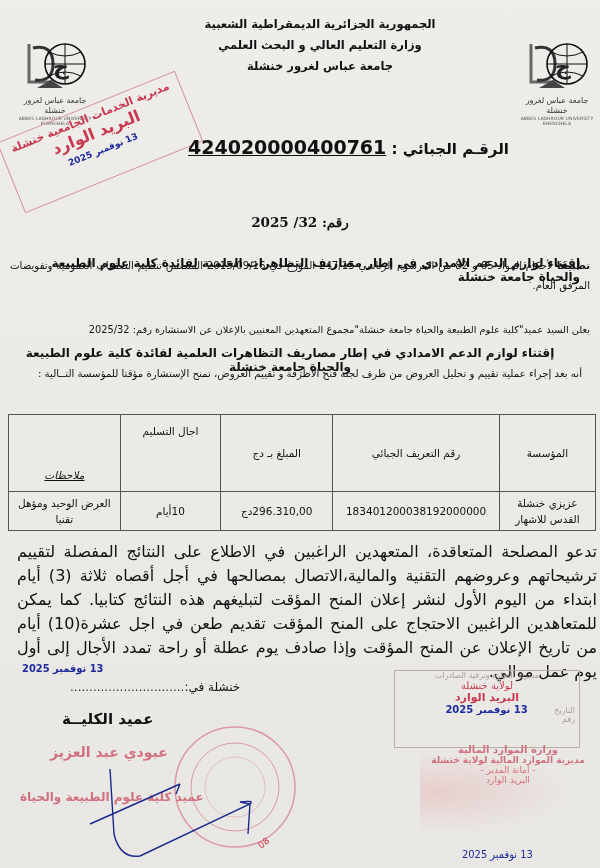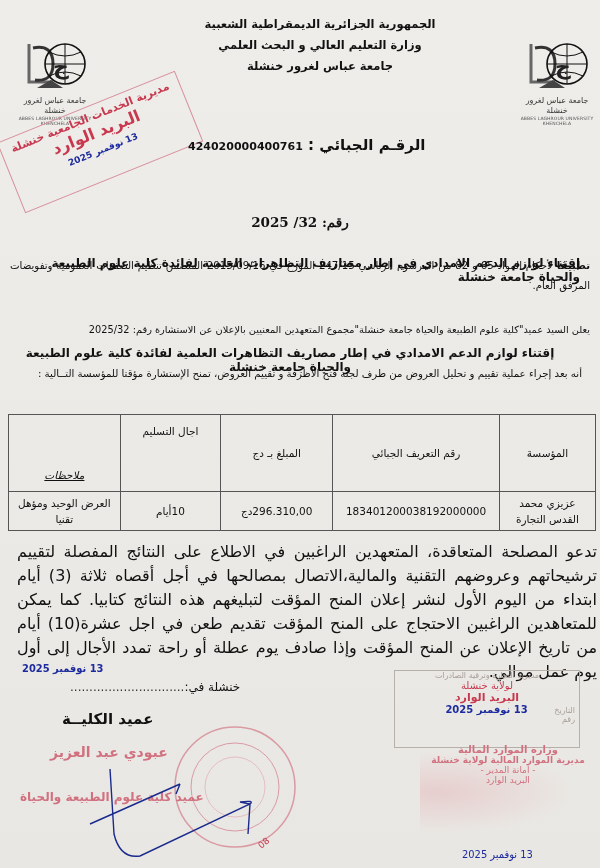--- a/index.html
+++ b/index.html
@@ -17,21 +17,21 @@
       font-weight: bold; font-size: 11.5px; line-height: 21px;
     }
     .logo { position: absolute; width: 86px; height: 80px; }
     .logo svg { width: 64px; height: 58px; display: block; margin: 0 auto; }
     .logo .lname { font-size: 8px; text-align: center; direction: rtl; color: #333; line-height: 10px; }
     .logo .lname-en { font-size: 4.5px; text-align: center; color: #555; letter-spacing: 0.1px; }
     #logo-right { left: 514px; top: 38px; }
     #logo-left { left: 12px; top: 38px; }
 
     .taxline { position: absolute; left: 188px; top: 136px; direction: rtl; font-weight: bold; font-size: 15px; }
-    .taxline .num { font-family: "DejaVu Sans", sans-serif; font-weight: bold; font-size: 11px; }
+    .taxline .num { font-family: "DejaVu Sans", sans-serif; font-weight: bold; font-size: 19px; text-decoration: underline; }
     .title { position: absolute; left: 150px; width: 310px; top: 157px; text-align: center; direction: rtl;
       font-family: "DejaVu Serif", serif; font-weight: bold; font-size: 27px; letter-spacing: 0.5px; }
     .refnum { position: absolute; left: 240px; width: 120px; top: 214px; text-align: center; direction: rtl;
       font-family: "DejaVu Serif", serif; font-weight: bold; font-size: 13.5px; }
 
     .para { position: absolute; left: 10px; width: 580px; direction: rtl; font-size: 10.2px; line-height: 20px; text-align: justify; }
     .bold-line { position: absolute; left: 10px; width: 570px; direction: rtl; text-align: right; font-weight: bold; font-size: 12px; }
 
     table.offers { position: absolute; left: 8px; top: 414px; width: 588px; border-collapse: collapse; direction: rtl; font-size: 10.5px; }
     table.offers td, table.offers th { border: 1px solid #555; text-align: center; font-weight: normal; padding: 0 4px; }
@@ -117,21 +117,21 @@
         <th style="width:160px;">رقم التعريف الجبائي</th>
         <th style="width:108px;">المبلغ بـ دج</th>
         <th style="width:100px; vertical-align:top; padding-top:10px;">اجال التسليم</th>
         <th style="width:112px; vertical-align:bottom; padding-bottom:10px;">
           <span class="underline">ملاحظات</span>
         </th>
       </tr>
     </thead>
     <tbody>
       <tr>
-        <td class="cell-bold">عزيزي محمد القدس التجارة</td>
+        <td class="cell-bold">عزيزي خنشلة القدس للاشهار</td>
         <td>183401200038192000000</td>
         <td>296.310,00دج</td>
         <td>10أيام</td>
         <td>العرض الوحيد ومؤهل تقنيا</td>
       </tr>
     </tbody>
   </table>
 
   <div class="body2">تدعو المصلحة المتعاقدة، المتعهدين الراغبين في الاطلاع على النتائج المفصلة لتقييم ترشيحاتهم وعروضهم التقنية والمالية،الاتصال بمصالحها في أجل أقصاه ثلاثة (3) أيام ابتداء من اليوم الأول لنشر إعلان المنح المؤقت لتبليغهم هذه النتائج كتابيا. كما يمكن للمتعاهدين الراغبين الاحتجاج على المنح المؤقت تقديم طعن في اجل عشرة(10) أيام من تاريخ الإعلان عن المنح المؤقت وإذا صادف يوم عطلة أو راحة تمدد الأجال إلى أول يوم عمل موالي.</div>
 

